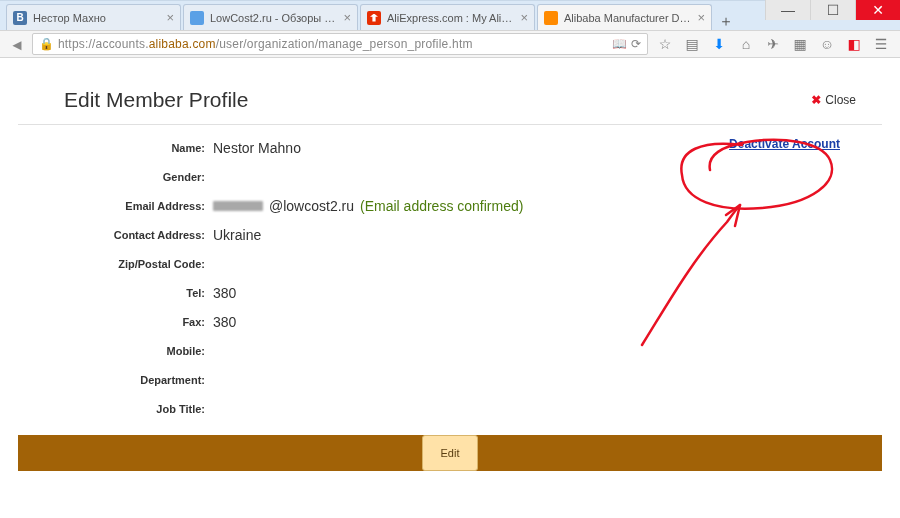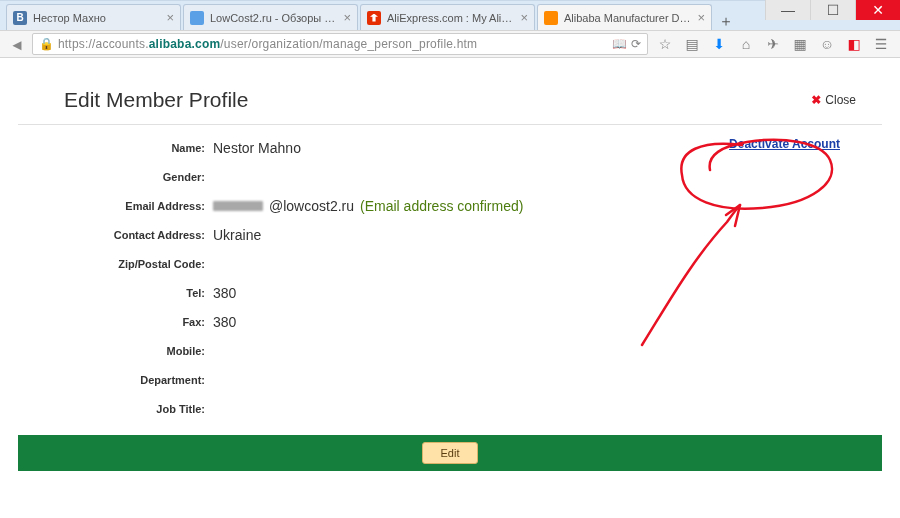--- a/index.html
+++ b/index.html
@@ -90,21 +90,21 @@
   border: 1px solid #ccc;
   border-radius: 2px;
   display: flex;
   align-items: center;
   padding: 0 6px;
   gap: 4px;
   font-size: 12px;
   color: #888;
 }
 .urltext { flex: 1; white-space: nowrap; overflow: hidden; letter-spacing: 0.2px; }
-.urltext .host { color: #0f766e; font-weight: bold; }
+.urltext .host { color: #a16207; }
 .toolbar-icons { display: flex; align-items: center; gap: 1px; }
 .tb-btn {
   width: 26px; height: 22px;
   display: flex; align-items: center; justify-content: center;
   color: #777;
   font-size: 14px;
 }
 .tb-blue { color: #0a84ff; }
 .tb-red { color: #e81123; }
 
@@ -168,23 +168,22 @@
   top: 4px;
   font-size: 12px;
   font-weight: bold;
   color: #1b40a8;
   text-decoration: underline;
 }
 
 .edit-bar {
   margin-top: 12px;
   height: 36px;
-  background: #15803d;
-  display: flex;
-  align-items: center;
+  background: #a16207;
+  display: flex;
   justify-content: center;
 }
 .edit-btn {
   background: #ffe2a8;
   border: 1px solid #d8b46a;
   border-radius: 3px;
   font-size: 11px;
   padding: 4px 18px;
   color: #5a3e10;
   cursor: pointer;

